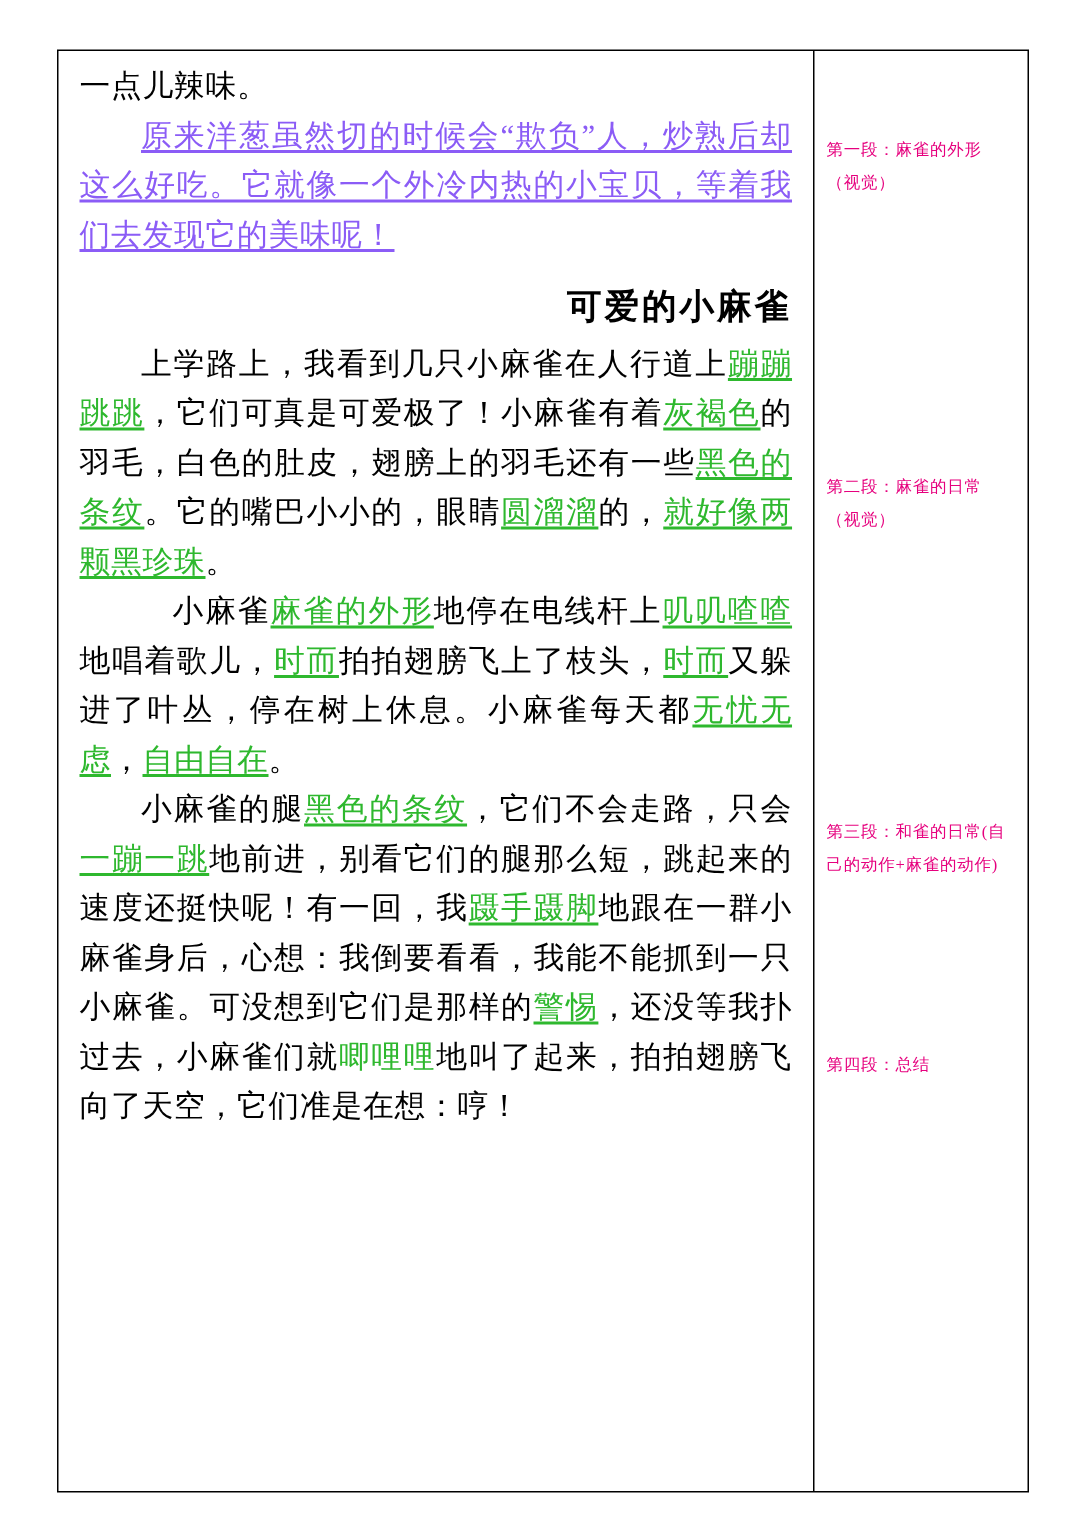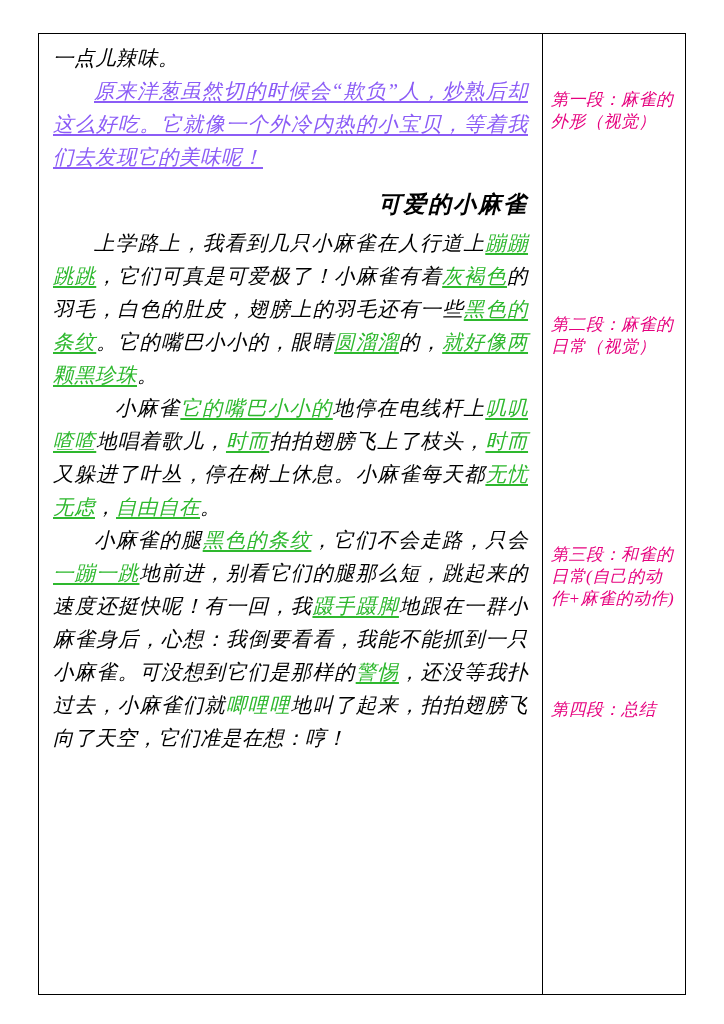--- a/index.html
+++ b/index.html
@@ -14,21 +14,20 @@
     color: #000000;
     position: relative;
   }
   .page {
     position: absolute;
     left: 0;
     top: 0;
     width: 724px;
     height: 1024px;
     box-sizing: border-box;
-    font-style: italic;
   }
   .doc-table {
     position: absolute;
     left: 38px;
     top: 33px;
     width: 648px;
     height: 962px;
     border: 1px solid #000000;
     box-sizing: border-box;
     display: flex;
@@ -80,21 +79,21 @@
     text-decoration: underline;
     text-underline-offset: 3px;
   }
   .g-plain {
     color: #2eb82e;
   }
   .note {
     position: absolute;
     left: 8px;
     width: 126px;
-    font-size: 17px;
+    font-size: 11px;
     line-height: 22px;
     color: #e6007e;
     letter-spacing: 0.5px;
   }
   .note-1 { top: 55px; }
   .note-2 { top: 280px; }
   .note-3 { top: 510px; }
   .note-4 { top: 665px; }
 </style>
 </head>
@@ -106,21 +105,21 @@
     <div class="col-main">
 
       <p>一点儿辣味。</p>
 
       <p class="indent2 u-purple">原来洋葱虽然切的时候会“欺负”人，炒熟后却这么好吃。它就像一个外冷内热的小宝贝，等着我们去发现它的美味呢！</p>
 
       <div class="title">可爱的小麻雀</div>
 
       <p class="indent2"><span>上学路上，我看到几只小麻雀在人行道上</span><span class="u-green">蹦蹦跳跳</span><span>，它们可真是可爱极了！小麻雀有着</span><span class="u-green">灰褐色</span><span>的羽毛，白色的肚皮，翅膀上的羽毛还有一些</span><span class="u-green">黑色的条纹</span><span>。它的嘴巴小小的，眼睛</span><span class="u-green">圆溜溜</span><span>的，</span><span class="u-green">就好像两颗黑珍珠</span><span>。</span></p>
 
-      <p class="indent3"><span>小麻雀</span><span class="u-green">它的嘴巴小小的</span><span>地停在电线杆上</span><span class="u-green">叽叽喳喳</span><span>地唱着歌儿，</span><span class="u-green">时而</span><span>拍拍翅膀飞上了枝头，</span><span class="u-green">时而</span><span>又躲进了叶丛，停在树上休息。小麻雀每天都</span><span class="u-green">无忧无虑</span><span>，</span><span class="u-green">自由自在</span><span>。</span></p>
+      <p class="indent3"><span>小麻雀</span><span class="u-green">麻雀的外形</span><span>地停在电线杆上</span><span class="u-green">叽叽喳喳</span><span>地唱着歌儿，</span><span class="u-green">时而</span><span>拍拍翅膀飞上了枝头，</span><span class="u-green">时而</span><span>又躲进了叶丛，停在树上休息。小麻雀每天都</span><span class="u-green">无忧无虑</span><span>，</span><span class="u-green">自由自在</span><span>。</span></p>
 
       <p class="indent2"><span>小麻雀的腿</span><span class="u-green">黑色的条纹</span><span>，它们不会走路，只会</span><span class="u-green">一蹦一跳</span><span>地前进，别看它们的腿那么短，跳起来的速度还挺快呢！有一回，我</span><span class="u-green">蹑手蹑脚</span><span>地跟在一群小麻雀身后，心想：我倒要看看，我能不能抓到一只小麻雀。可没想到它们是那样的</span><span class="u-green">警惕</span><span>，还没等我扑过去，小麻雀们就</span><span class="g-plain">唧哩哩</span><span>地叫了起来，拍拍翅膀飞向了天空，它们准是在想：哼！</span></p>
 
     </div>
 
     <div class="col-notes">
       <div class="note note-4">第四段：总结</div>
       <div class="note note-1">第一段：麻雀的外形（视觉）</div>
       <div class="note note-2">第二段：麻雀的日常（视觉）</div>
       <div class="note note-3">第三段：和雀的日常(自己的动作+麻雀的动作)</div>

